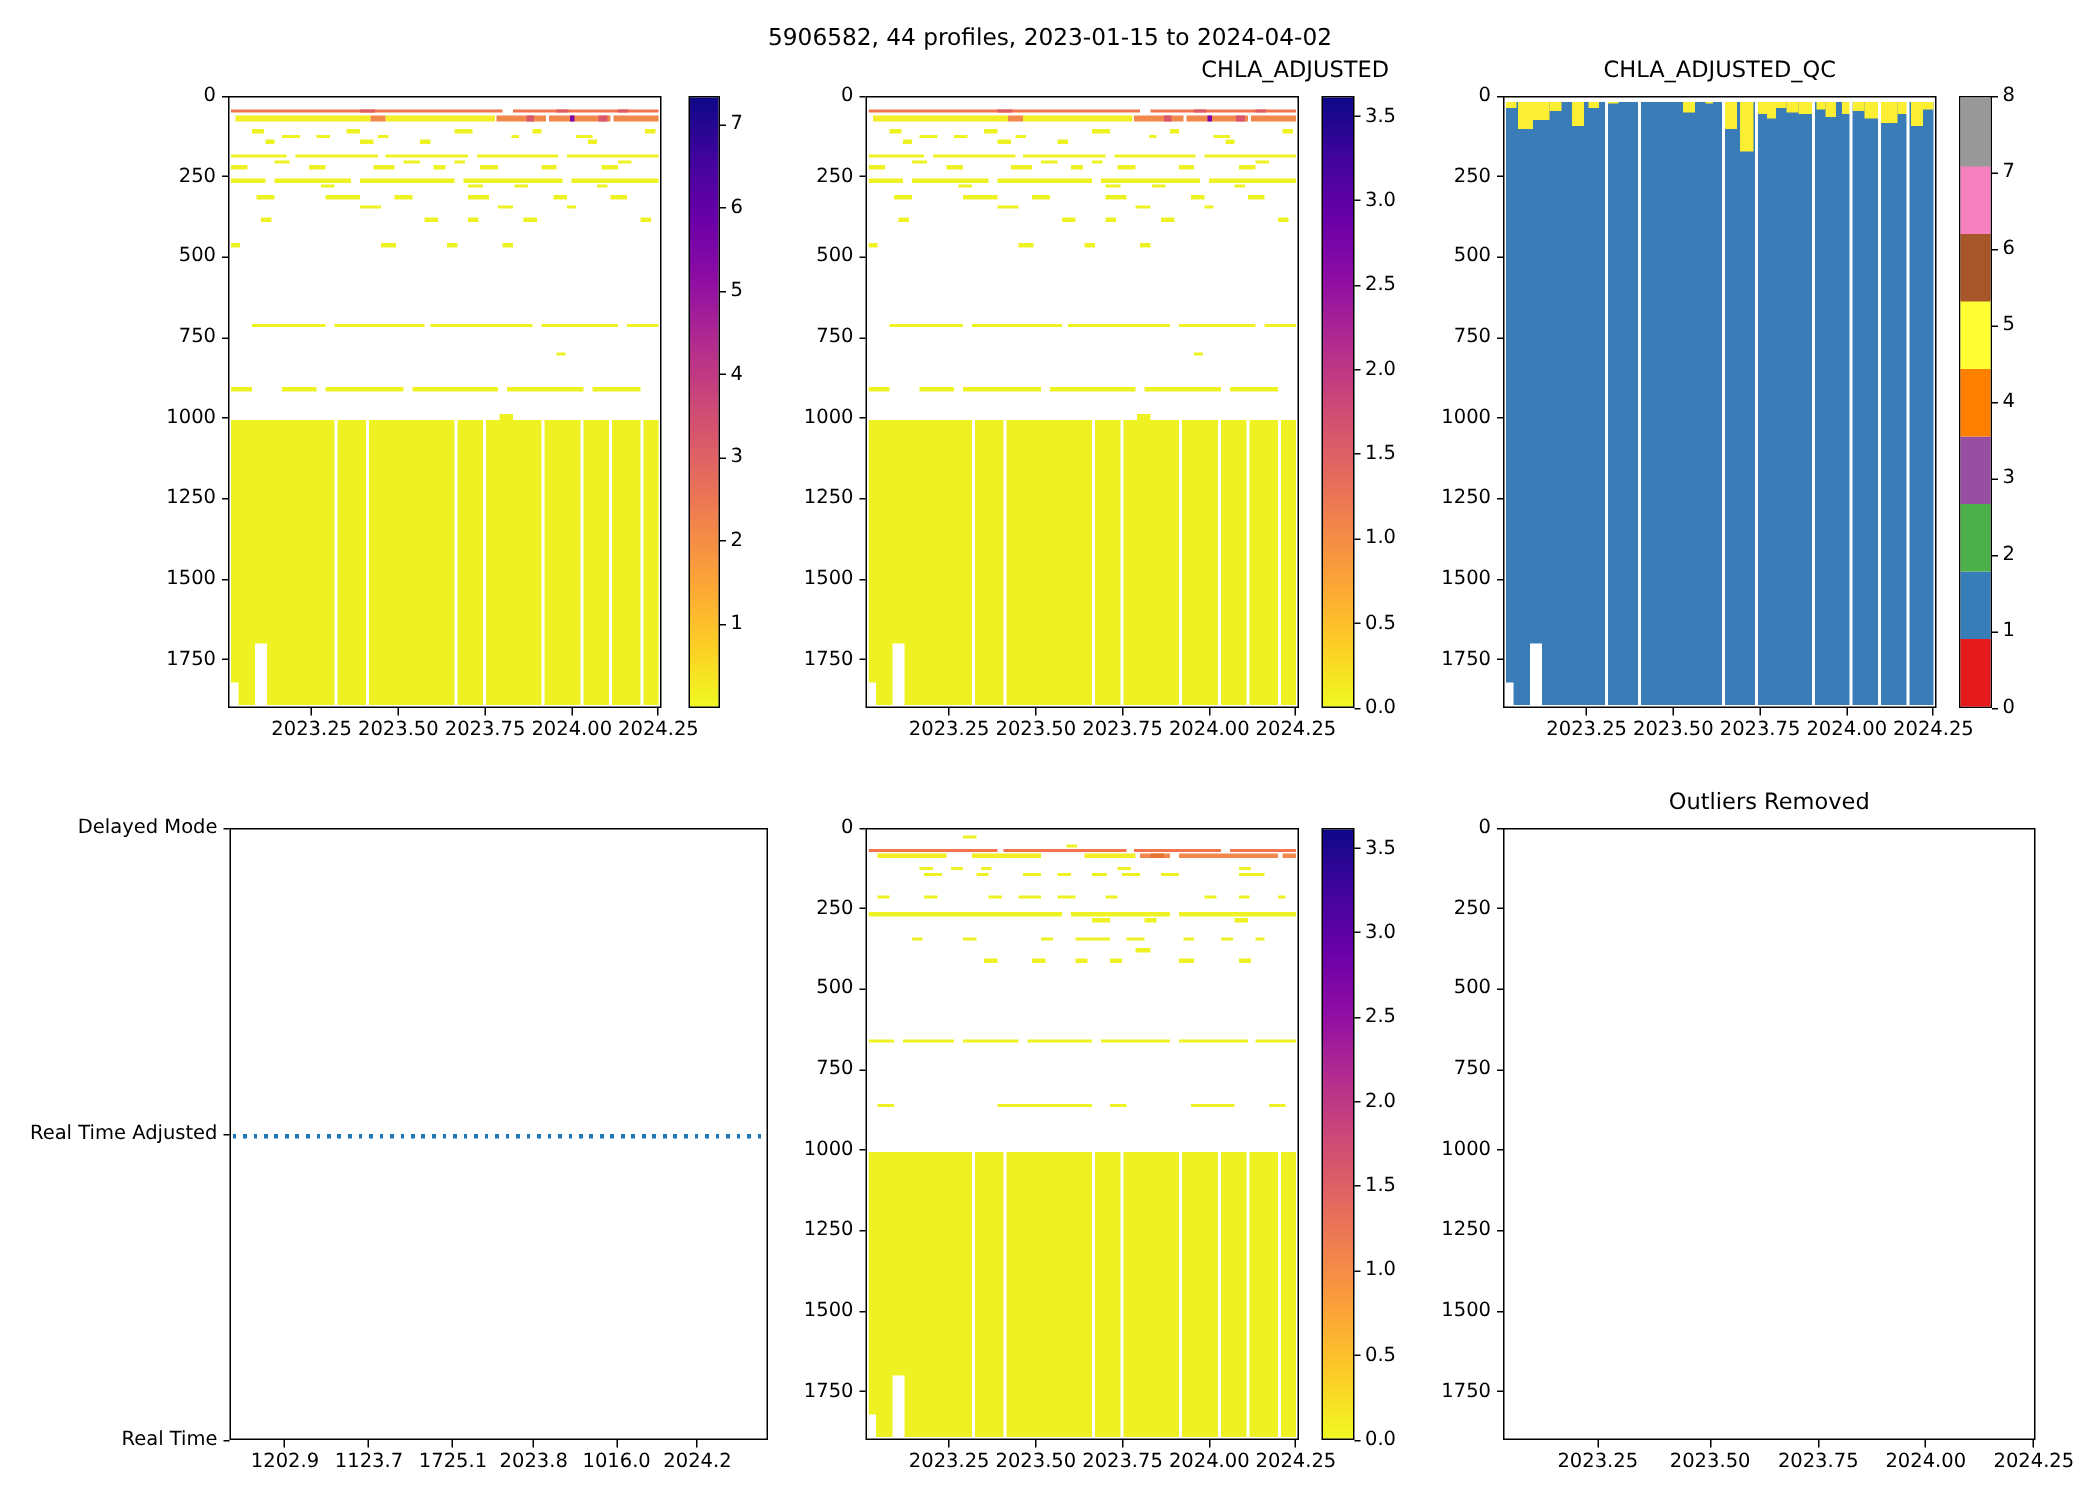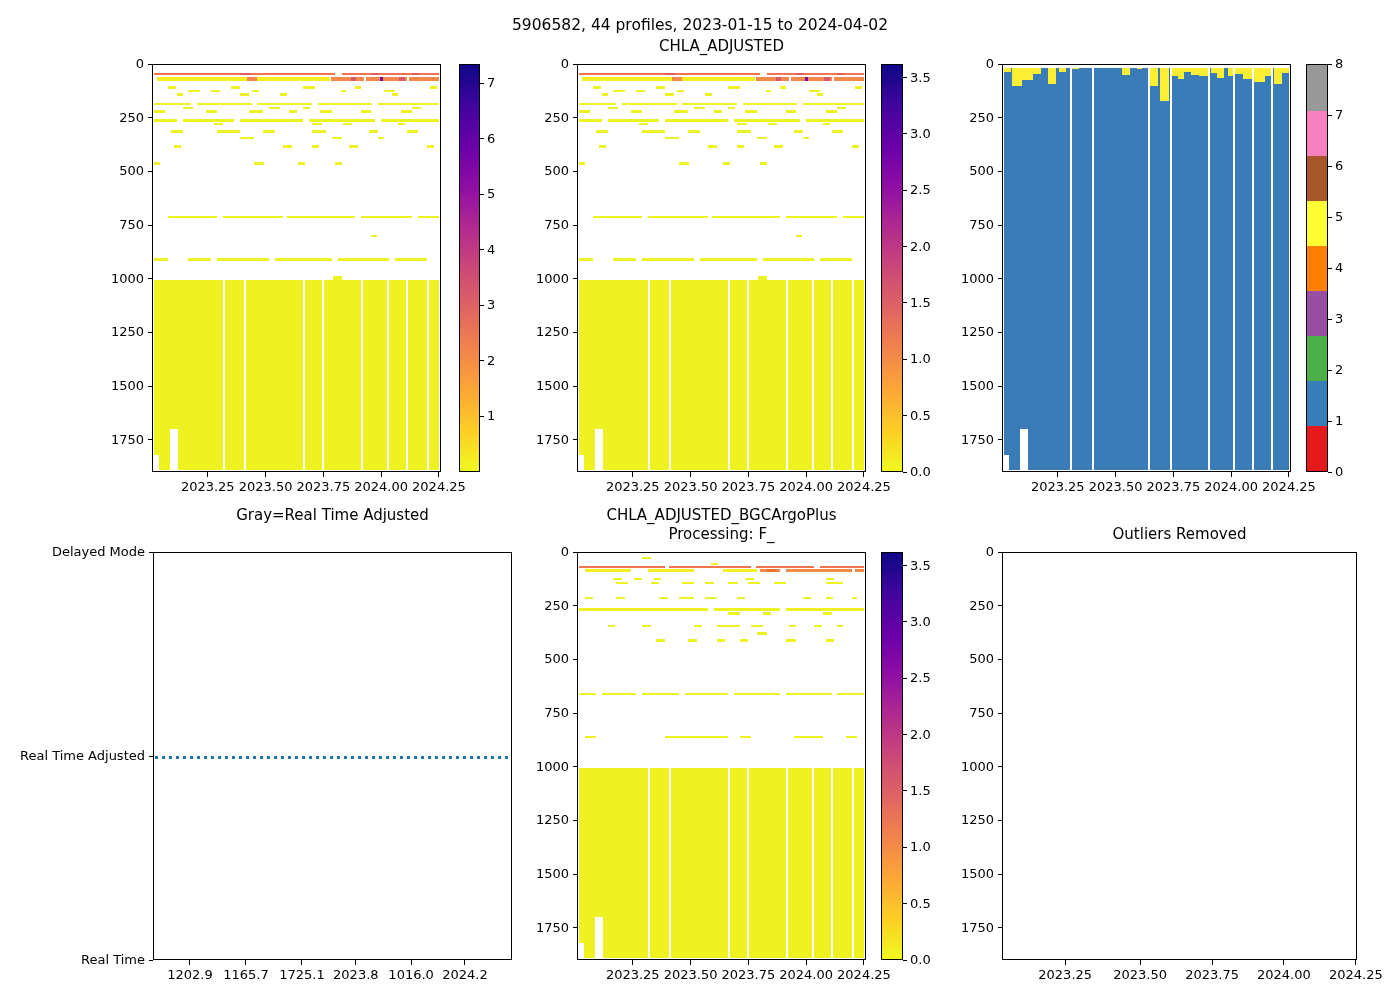--- a/index.html
+++ b/index.html
@@ -167,21 +167,21 @@
       <div class="tickmark" style="left: 328px; width: 4px; height: 1px; top: 185.466px;"></div>
       <div class="ticklabel" style="position: absolute; left: 335px; width: 42px; top: 177.966px; text-align: left;">4</div>
       <div class="tickmark" style="left: 328px; width: 4px; height: 1px; top: 129.938px;"></div>
       <div class="ticklabel" style="position: absolute; left: 335px; width: 42px; top: 122.438px; text-align: left;">5</div>
       <div class="tickmark" style="left: 328px; width: 4px; height: 1px; top: 74.4496px;"></div>
       <div class="ticklabel" style="position: absolute; left: 335px; width: 42px; top: 66.9496px; text-align: left;">6</div>
       <div class="tickmark" style="left: 328px; width: 4px; height: 1px; top: 18.9208px;"></div>
       <div class="ticklabel" style="position: absolute; left: 335px; width: 42px; top: 11.4208px; text-align: left;">7</div>
     </div>
   <div class="panel" style="left: 577px; top: 64px; width: 289px; height: 408px;">
-      <div class="ptitle" style="position: absolute; left: -60px; width: 409px; top: -27px; text-align: center;">
+      <div class="ptitle" style="position: absolute; left: -60px; width: 409px; top: -27px; text-align: right;">
         <div style="font-size: 15px; line-height: 19px; white-space: nowrap;">CHLA_ADJUSTED</div>
       </div>
       <div class="axes" style="width: 289px; height: 408px;">
         <div class="plotclip">
           <div style="position: absolute; left: 0px; width: 180.81px; top: 7.26526px; height: 1.92316px; background: rgb(242, 116, 77);"></div>
           <div style="position: absolute; left: 187.985px; width: 99.015px; top: 7.26526px; height: 1.92316px; background: rgb(242, 116, 77);"></div>
           <div style="position: absolute; left: 86.1px; width: 10.045px; top: 7.26526px; height: 1.92316px; background: rgb(224, 90, 100);"></div>
           <div style="position: absolute; left: 216.685px; width: 8.61px; top: 7.26526px; height: 1.92316px; background: rgb(224, 90, 100);"></div>
           <div style="position: absolute; left: 258.3px; width: 7.175px; top: 7.26526px; height: 1.92316px; background: rgb(224, 90, 100);"></div>
           <div style="position: absolute; left: 2.87px; width: 90.405px; top: 11.1116px; height: 4.27368px; background: rgb(243, 238, 38);"></div>
@@ -314,20 +314,23 @@
       <div class="tickmark" style="left: 326px; width: 4px; height: 1px; top: 182.08px;"></div>
       <div class="ticklabel" style="position: absolute; left: 333px; width: 42px; top: 174.58px; text-align: left;">2.0</div>
       <div class="tickmark" style="left: 326px; width: 4px; height: 1px; top: 125.735px;"></div>
       <div class="ticklabel" style="position: absolute; left: 333px; width: 42px; top: 118.235px; text-align: left;">2.5</div>
       <div class="tickmark" style="left: 326px; width: 4px; height: 1px; top: 69.3904px;"></div>
       <div class="ticklabel" style="position: absolute; left: 333px; width: 42px; top: 61.8904px; text-align: left;">3.0</div>
       <div class="tickmark" style="left: 326px; width: 4px; height: 1px; top: 13.0048px;"></div>
       <div class="ticklabel" style="position: absolute; left: 333px; width: 42px; top: 5.5048px; text-align: left;">3.5</div>
     </div>
   <div class="panel" style="left: 1002px; top: 64px; width: 289px; height: 408px;">
+      <div class="ptitle" style="position: absolute; left: -60px; width: 409px; top: -27px; text-align: center;">
+        <div style="font-size: 15px; line-height: 19px; white-space: nowrap;">CHLA_ADJUSTED_QC</div>
+      </div>
       <div class="axes" style="width: 289px; height: 408px;">
         <div class="plotclip">
           <div style="position: absolute; left: 0px; width: 287px; top: 1.70947px; height: 404.291px; background: rgb(58, 124, 184);"></div>
           <div style="position: absolute; left: 0px; width: 7.175px; top: 1.70947px; height: 4.70105px; background: rgb(251, 238, 51);"></div>
           <div style="position: absolute; left: 7.749px; width: 10.045px; top: 1.70947px; height: 18.5905px; background: rgb(251, 238, 51);"></div>
           <div style="position: absolute; left: 17.794px; width: 10.906px; top: 1.70947px; height: 12.18px; background: rgb(251, 238, 51);"></div>
           <div style="position: absolute; left: 28.7px; width: 8.036px; top: 1.70947px; height: 6.41053px; background: rgb(251, 238, 51);"></div>
           <div style="position: absolute; left: 44.485px; width: 7.749px; top: 1.70947px; height: 16.4537px; background: rgb(251, 238, 51);"></div>
           <div style="position: absolute; left: 54.53px; width: 7.175px; top: 1.70947px; height: 4.70105px; background: rgb(251, 238, 51);"></div>
           <div style="position: absolute; left: 67.445px; width: 7.175px; top: 1.70947px; height: 1.5px; background: rgb(251, 238, 51);"></div>
@@ -412,51 +415,46 @@
       <div class="ticklabel" style="position: absolute; left: 333px; width: 42px; top: 145px; text-align: left;">5</div>
       <div class="tickmark" style="left: 326px; width: 4px; height: 1px; top: 101.5px;"></div>
       <div class="ticklabel" style="position: absolute; left: 333px; width: 42px; top: 94px; text-align: left;">6</div>
       <div class="tickmark" style="left: 326px; width: 4px; height: 1px; top: 50.5px;"></div>
       <div class="ticklabel" style="position: absolute; left: 333px; width: 42px; top: 43px; text-align: left;">7</div>
       <div class="tickmark" style="left: 326px; width: 4px; height: 1px; top: -0.5px;"></div>
       <div class="ticklabel" style="position: absolute; left: 333px; width: 42px; top: -8px; text-align: left;">8</div>
     </div>
   <div class="panel" style="left: 153px; top: 552px; width: 359px; height: 408px;">
       <div class="ptitle" style="position: absolute; left: -60px; width: 479px; top: -46px; text-align: center;">
-        <div style="font-size: 15px; line-height: 19px; white-space: nowrap;">Gray=Real Time Adjusted</div>
       </div>
       <div class="axes" style="width: 359px; height: 408px;">
         <div class="plotclip">
           <div style="position: absolute; left: 0px; width: 357px; top: 201.5px; height: 3px; background: repeating-linear-gradient(to right, rgb(31, 119, 180) 0px, rgb(31, 119, 180) 2.5px, transparent 2.5px, transparent 7px);"></div>
         </div>
       </div>
       <div class="ticklabel" style="position: absolute; left: -168px; width: 160px; top: -8px; text-align: right;">Delayed Mode</div>
       <div class="tickmark" style="left: -4.5px; width: 4.5px; height: 1px; top: -0.5px;"></div>
       <div class="ticklabel" style="position: absolute; left: -168px; width: 160px; top: 196px; text-align: right;">Real Time Adjusted</div>
       <div class="tickmark" style="left: -4.5px; width: 4.5px; height: 1px; top: 203.5px;"></div>
       <div class="ticklabel" style="position: absolute; left: -168px; width: 160px; top: 400px; text-align: right;">Real Time</div>
       <div class="tickmark" style="left: -4.5px; width: 4.5px; height: 1px; top: 407.5px;"></div>
       <div class="tickmark" style="left: 36.477px; width: 1px; top: 408px; height: 4.5px;"></div>
       <div class="ticklabel" style="position: absolute; left: -3.023px; width: 80px; top: 415px; text-align: center;">1202.9</div>
       <div class="tickmark" style="left: 92.481px; width: 1px; top: 408px; height: 4.5px;"></div>
-      <div class="ticklabel" style="position: absolute; left: 52.981px; width: 80px; top: 415px; text-align: center;">1165.7</div>
+      <div class="ticklabel" style="position: absolute; left: 52.981px; width: 80px; top: 415px; text-align: center;">1123.7</div>
       <div class="tickmark" style="left: 148.485px; width: 1px; top: 408px; height: 4.5px;"></div>
       <div class="ticklabel" style="position: absolute; left: 108.985px; width: 80px; top: 415px; text-align: center;">1725.1</div>
       <div class="tickmark" style="left: 202.335px; width: 1px; top: 408px; height: 4.5px;"></div>
       <div class="ticklabel" style="position: absolute; left: 162.835px; width: 80px; top: 415px; text-align: center;">2023.8</div>
       <div class="tickmark" style="left: 257.621px; width: 1px; top: 408px; height: 4.5px;"></div>
       <div class="ticklabel" style="position: absolute; left: 218.121px; width: 80px; top: 415px; text-align: center;">1016.0</div>
       <div class="tickmark" style="left: 311.471px; width: 1px; top: 408px; height: 4.5px;"></div>
       <div class="ticklabel" style="position: absolute; left: 271.971px; width: 80px; top: 415px; text-align: center;">2024.2</div>
     </div>
   <div class="panel" style="left: 577px; top: 552px; width: 289px; height: 408px;">
-      <div class="ptitle" style="position: absolute; left: -60px; width: 409px; top: -46px; text-align: center;">
-        <div style="font-size: 15px; line-height: 19px; white-space: nowrap;">CHLA_ADJUSTED_BGCArgoPlus</div>
-        <div style="font-size: 15px; line-height: 19px; white-space: nowrap;">Processing: F_</div>
-      </div>
       <div class="axes" style="width: 289px; height: 408px;">
         <div class="plotclip">
           <div style="position: absolute; left: 63.14px; width: 8.61px; top: 3.20526px; height: 2.13684px; background: rgb(238, 242, 35);"></div>
           <div style="position: absolute; left: 132.02px; width: 7.175px; top: 8.54737px; height: 2.13684px; background: rgb(238, 242, 35);"></div>
           <div style="position: absolute; left: 0px; width: 86.1px; top: 11.7526px; height: 1.92316px; background: rgb(242, 116, 77);"></div>
           <div style="position: absolute; left: 90.405px; width: 81.795px; top: 11.7526px; height: 1.92316px; background: rgb(242, 116, 77);"></div>
           <div style="position: absolute; left: 176.505px; width: 58.835px; top: 11.7526px; height: 1.92316px; background: rgb(242, 116, 77);"></div>
           <div style="position: absolute; left: 241.08px; width: 45.92px; top: 11.7526px; height: 1.92316px; background: rgb(242, 116, 77);"></div>
           <div style="position: absolute; left: 5.74px; width: 45.92px; top: 14.9579px; height: 2.99158px; background: rgb(243, 238, 38);"></div>
           <div style="position: absolute; left: 68.88px; width: 45.92px; top: 14.9579px; height: 2.99158px; background: rgb(243, 238, 38);"></div>

